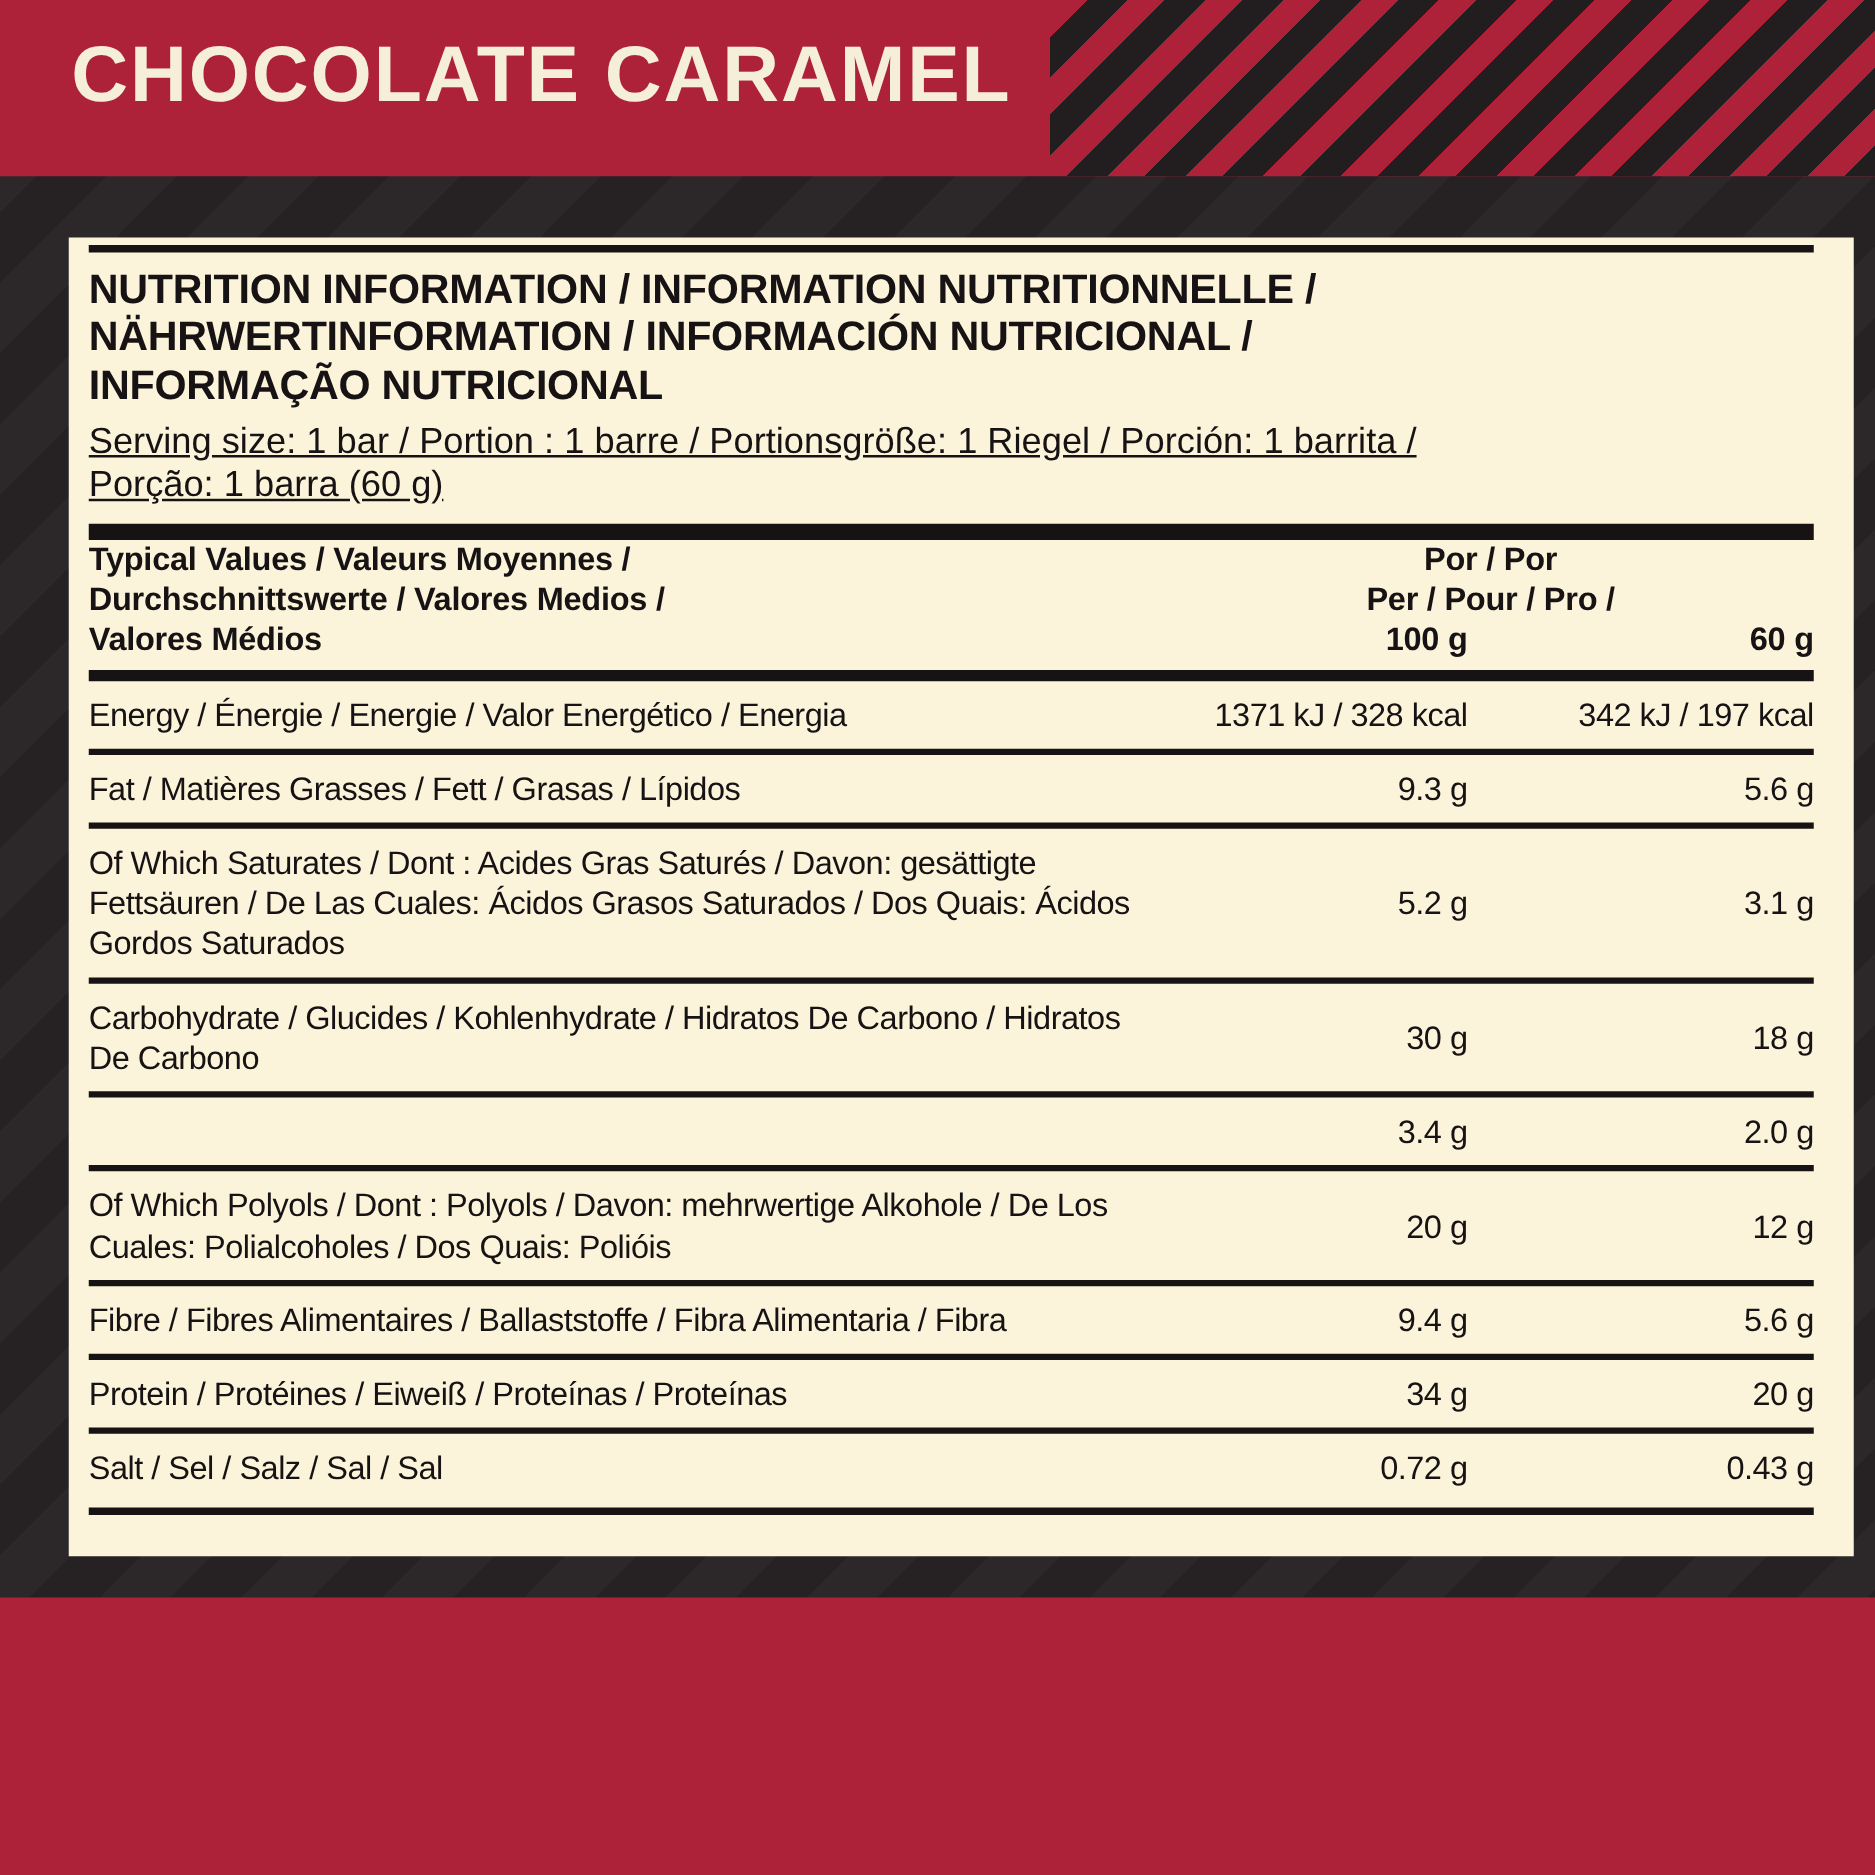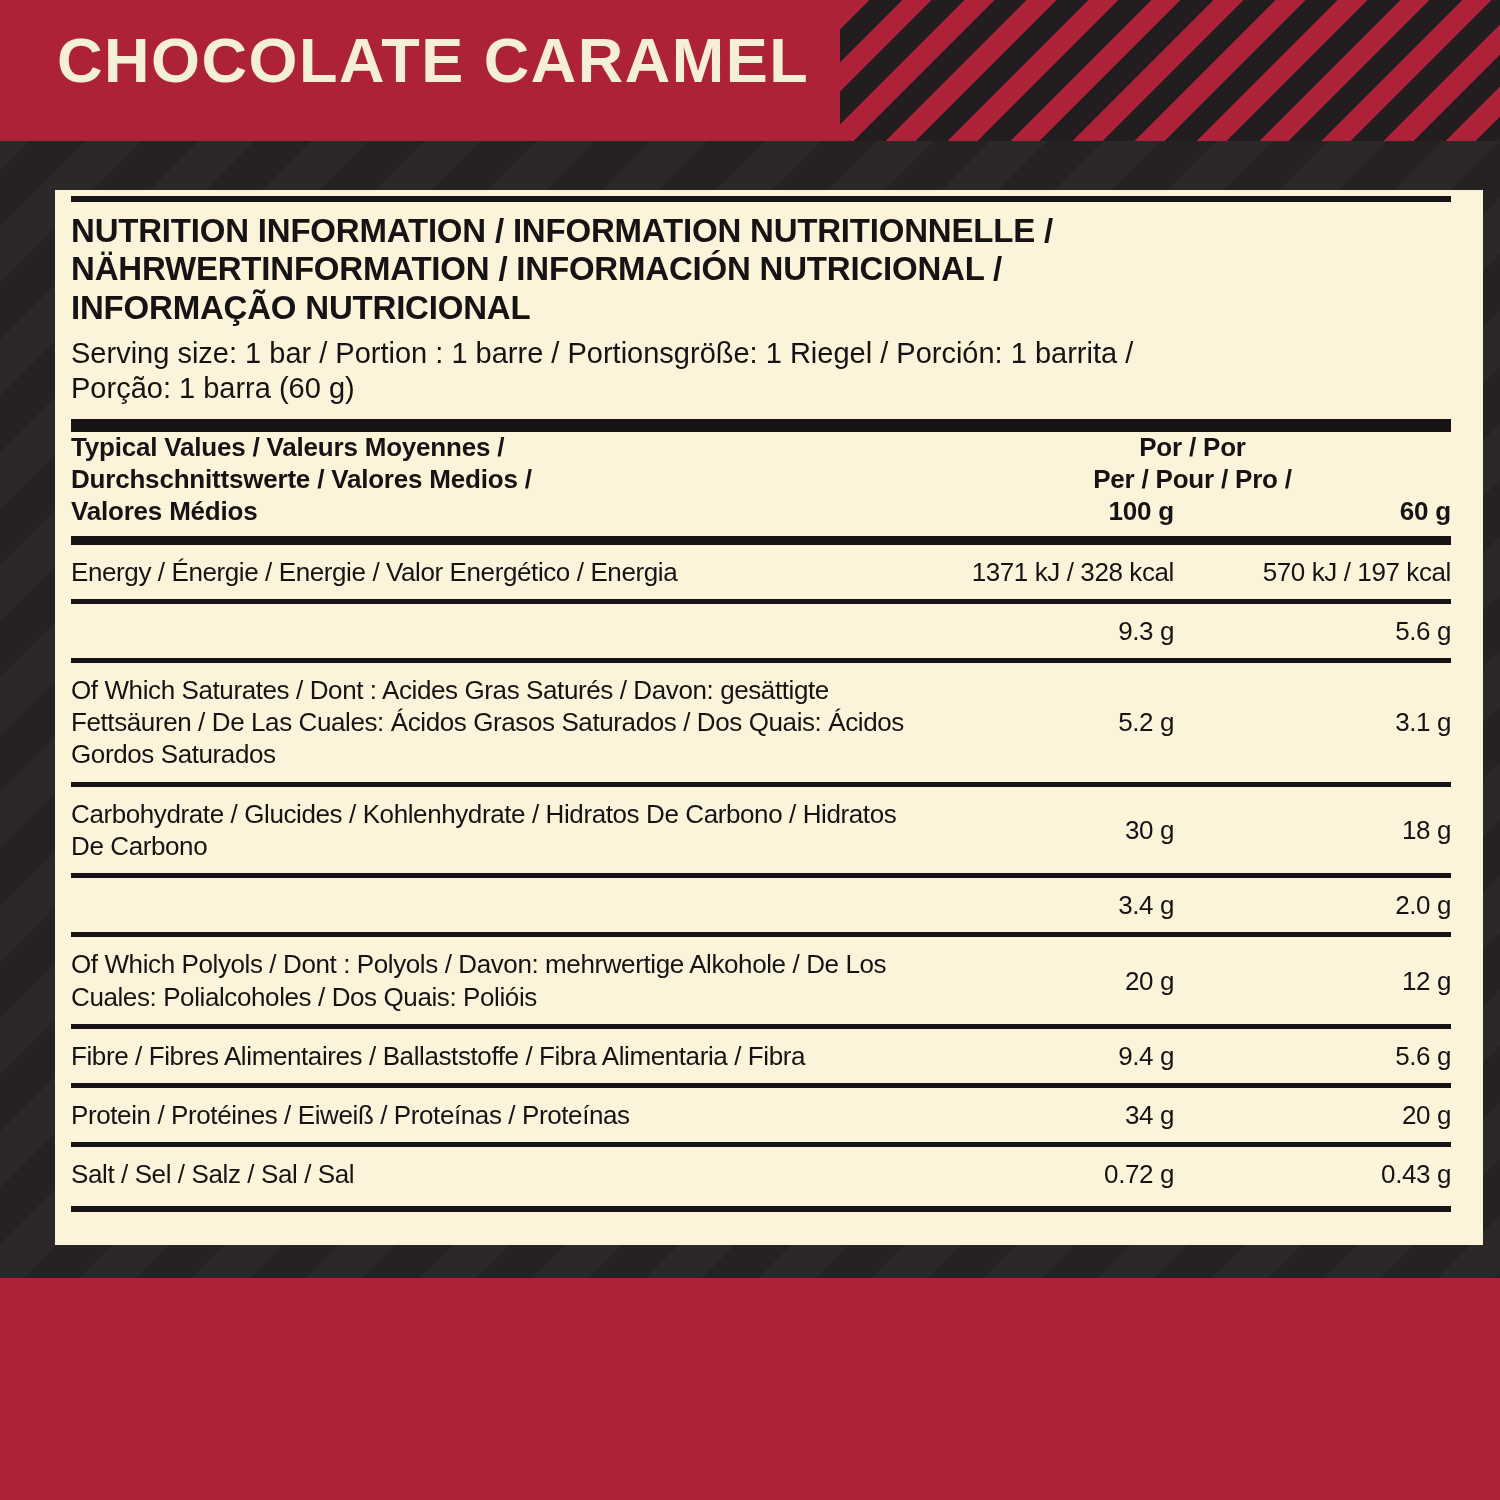--- a/index.html
+++ b/index.html
@@ -34,21 +34,21 @@
     box-sizing:border-box;background:#fbf4da;
     padding:6px 32px 10px 16px;
   }
   .rule{background:#171314;border:none;margin:0;}
   .rule-top{height:6px;margin-bottom:10px;}
   .rule-xl{height:13px;margin-top:14px;}
   .rule-lg{height:9px;}
   .rule-bottom{height:6px;margin-top:4px;}
   .panel-title{margin:2px 0 0 0;font-size:33px;font-weight:bold;line-height:1.16;letter-spacing:-0.2px;}
   .panel-title span{display:block;}
-  .serving{margin:9px 0 0 0;font-size:29px;line-height:1.2;font-weight:normal;}
+  .serving{margin:9px 0 0 0;font-size:29px;line-height:1.2;font-weight:normal;text-decoration:underline;}
   .serving span{display:block;}
   
   .thead,.trow{
     display:grid;grid-template-columns:1fr 240px 265px;column-gap:12px;
   }
   .thead{padding:0 0 8px 0;font-weight:bold;font-size:26px;line-height:1.22;letter-spacing:-0.2px;}
   .th-label{grid-column:1;grid-row:1 / span 2;}
   .th-label span{display:block;}
   .th-per{grid-column:2 / span 2;grid-row:1;text-align:center;}
   .th-per span{display:block;}
@@ -102,23 +102,24 @@
       <div class="th-100">100 g</div>
       <div class="th-60">60 g</div>
     </div>
 
     <div class="rule rule-lg"></div>
 
     <div>
       <div class="trow">
         <div class="cell-label">Energy / Énergie / Energie / Valor Energético / Energia</div>
         <div class="cell-v1">1371 kJ / 328 kcal</div>
-        <div class="cell-v2">570 kJ / 197 kcal</div>
+        <div class="cell-v2">342 kJ / 197 kcal</div>
       </div>
       <div class="trow">
+        <div class="cell-label">Fat / Matières Grasses / Fett / Grasas / Lípidos</div>
         <div class="cell-v1">9.3 g</div>
         <div class="cell-v2">5.6 g</div>
       </div>
       <div class="trow">
         <div class="cell-label">Of Which Saturates / Dont : Acides Gras Saturés / Davon: gesättigte Fettsäuren / De Las Cuales: Ácidos Grasos Saturados / Dos Quais: Ácidos Gordos Saturados</div>
         <div class="cell-v1">5.2 g</div>
         <div class="cell-v2">3.1 g</div>
       </div>
       <div class="trow">
         <div class="cell-label">Carbohydrate / Glucides / Kohlenhydrate / Hidratos De Carbono / Hidratos De Carbono</div>

